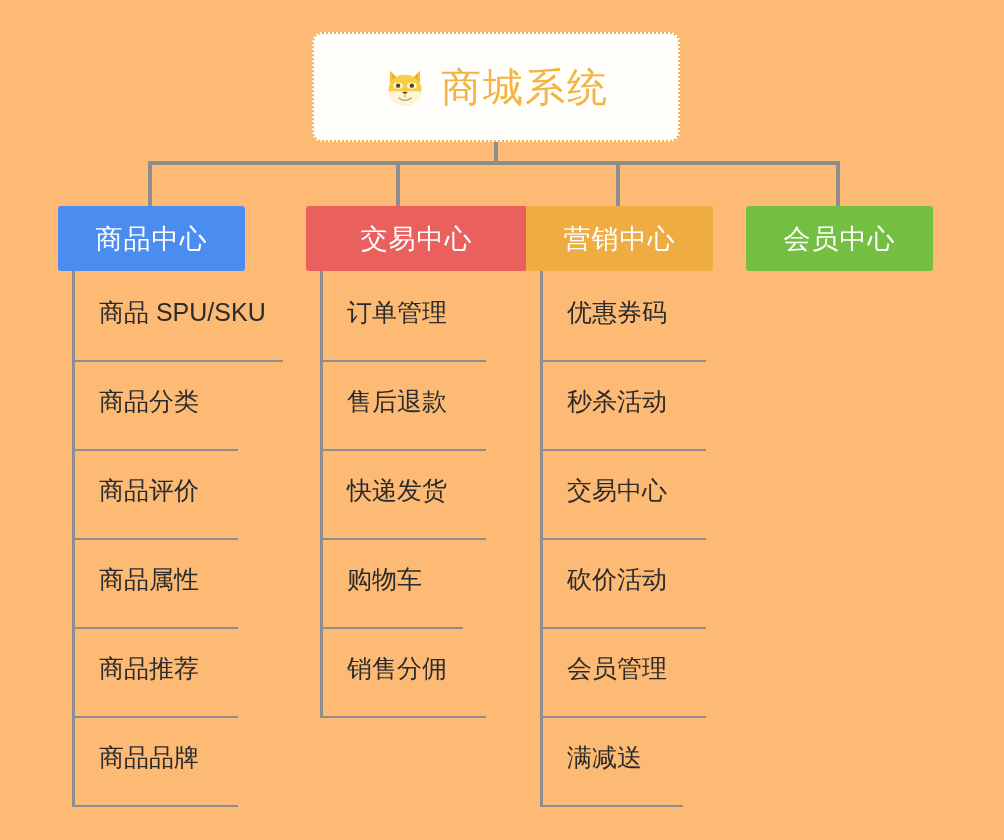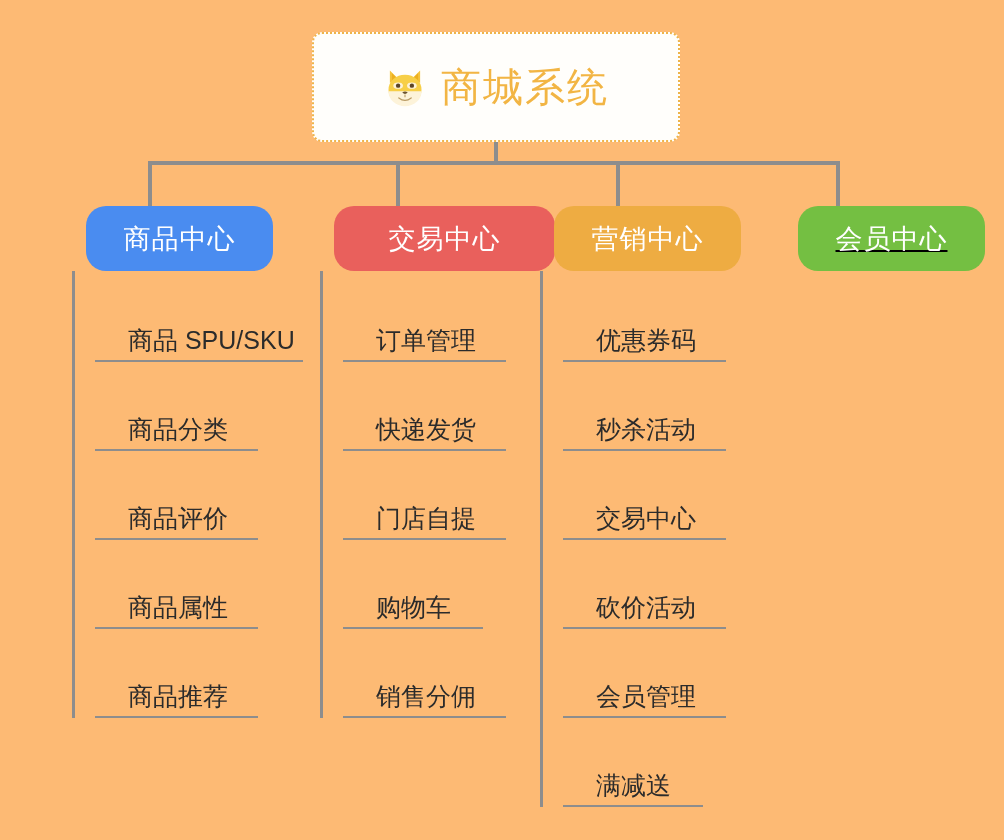--- a/index.html
+++ b/index.html
@@ -73,56 +73,54 @@
   .conn-v-4 { left: 836px; top: 161px; width: 4px; height: 45px; }
 
   
   .branch {
     position: absolute;
     top: 206px;
   }
   .branch-0 { left: 58px;  width: 220px; }
   .branch-1 { left: 306px; width: 200px; }
   .branch-2 { left: 526px; width: 200px; }
-  .branch-3 { left: 770px; width: 200px; text-decoration: underline; }
+  .branch-3 { left: 746px; width: 200px; }
 
   .branch-header {
     height: 65px;
-    border-radius: 20px;
+    border-radius: 3px;
     display: flex;
     align-items: center;
     justify-content: center;
     color: #ffffff;
     font-size: 27px;
     letter-spacing: 1px;
     user-select: none;
-    margin-left: 28px;
   }
   .branch-0 .branch-header { width: 187px; }
   .branch-1 .branch-header { width: 221px; }
   .branch-2 .branch-header { width: 187px; }
   .branch-3 .branch-header { width: 187px; }
 
   
   .leaf-list {
     position: relative;
     margin-left: 14px;
     margin-top: 0px;
     border-left: 3px solid #8d8d8d;
     padding-top: 2px;
   }
   .leaf {
     position: relative;
     height: 89px;
     display: flex;
-    align-items: flex-end;
-    padding-left: 33px;
+    align-items: center;
+    padding-left: 24px;
     padding-bottom: 6px;
     border-bottom: 2px solid #8d8d8d;
-    margin-left: 20px;
   }
   .leaf-label {
     font-size: 25px;
     color: #2b2b2b;
     line-height: 1.1;
     white-space: nowrap;
     transform: translateY(-2px);
   }
   
   .leaf { border-bottom: none; }
@@ -182,36 +180,39 @@
         </div>
       <div class="leaf" style="--ulw: 163px;">
           <span class="leaf-label">商品评价</span>
         </div>
       <div class="leaf" style="--ulw: 163px;">
           <span class="leaf-label">商品属性</span>
         </div>
       <div class="leaf" style="--ulw: 163px;">
           <span class="leaf-label">商品推荐</span>
         </div>
+      <div class="leaf" style="--ulw: 163px;">
+          <span class="leaf-label">商品品牌</span>
+        </div>
     </div>
   </div>
 
   <div class="branch branch-1">
     <div class="branch-header" style="background: rgb(233, 96, 92);">
       <span>交易中心</span>
     </div>
     <div class="leaf-list" style="border-left-color: rgb(141, 141, 141);">
       <div class="leaf" style="--ulw: 163px;">
           <span class="leaf-label">订单管理</span>
         </div>
       <div class="leaf" style="--ulw: 163px;">
+          <span class="leaf-label">售后退款</span>
+        </div>
+      <div class="leaf" style="--ulw: 163px;">
           <span class="leaf-label">快递发货</span>
-        </div>
-      <div class="leaf" style="--ulw: 163px;">
-          <span class="leaf-label">门店自提</span>
         </div>
       <div class="leaf" style="--ulw: 140px;">
           <span class="leaf-label">购物车</span>
         </div>
       <div class="leaf" style="--ulw: 163px;">
           <span class="leaf-label">销售分佣</span>
         </div>
     </div>
   </div>
 

